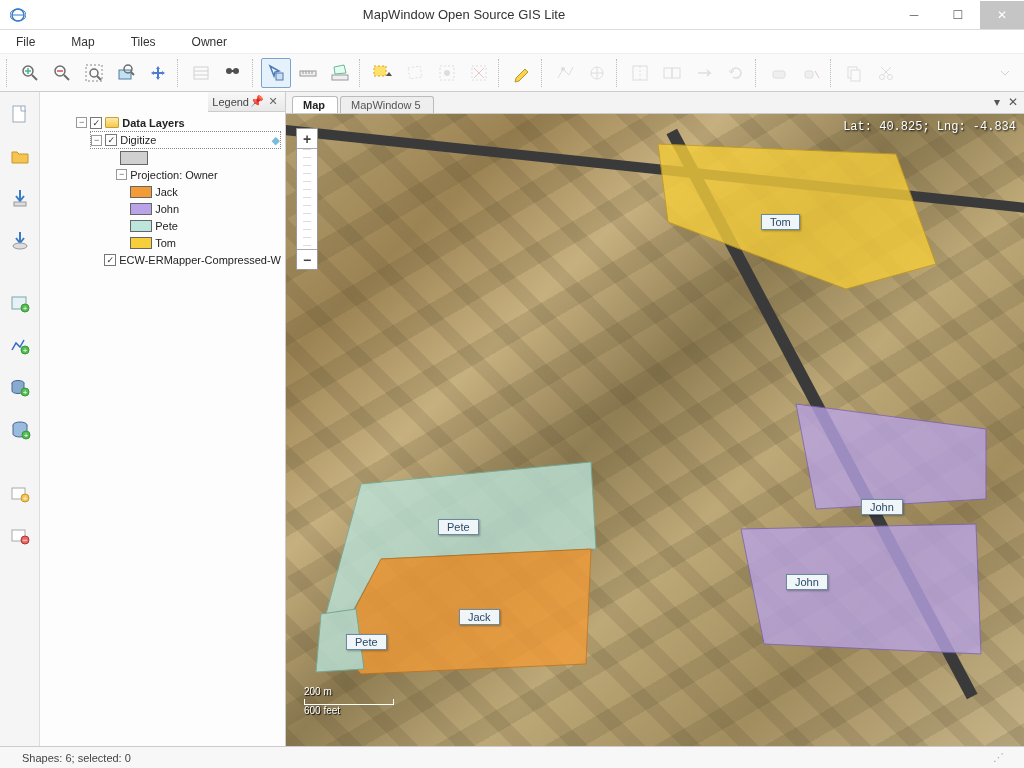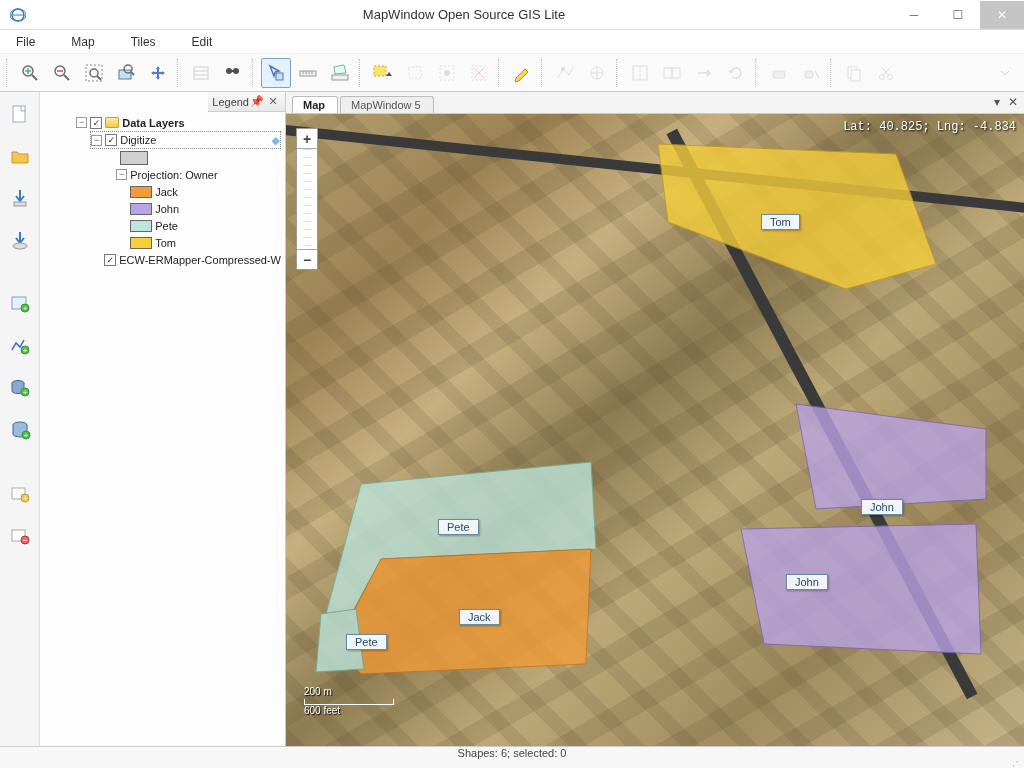--- a/index.html
+++ b/index.html
@@ -51,21 +51,21 @@
 .road { position:absolute; background:#3a3a3a; }
 .poly { position:absolute; opacity:0.78; }
 .plabel { position:absolute; background:#f0f5f7; border:1px solid #6b8aa0; padding:1px 8px; font-size:11px; color:#2a4a6a; box-shadow: 1px 1px 2px rgba(0,0,0,0.3);}
 .zoom-ctrl { position:absolute; left:10px; top:14px; width:22px; background:#fff; border:1px solid #999; text-align:center; }
 .zoom-ctrl .zb { height:20px; line-height:20px; border-bottom:1px solid #aaa; font-size:14px; font-weight:bold; color:#444;}
 .zoom-ctrl .track { height:100px; position:relative; background:repeating-linear-gradient(#ddd 0 1px, #fff 1px 8px); margin:0 6px;}
 .coords { position:absolute; right:8px; top:6px; color:#fff; font-family: "Courier New", monospace; font-size:12px; text-shadow: 1px 1px 2px #000;}
 .scalebar { position:absolute; left:10px; bottom:30px; color:#fff; font-size:10px; text-shadow:1px 1px 1px #000;margin-left:8px;}
 .scalebar .bar { width:90px; height:6px; border:1px solid #fff; border-top:none; margin-top:2px;}
 .proj-bar { height:18px; background:#f3f3f3; border-top:1px solid #ccc; padding:1px 6px; font-size:11px; color:#444;}
-.statusbar { height: 22px; border-top: 1px solid #ccc; display: flex; align-items: center; padding: 0 7px; font-size: 11px; color:#444; background:#f7f7f7;flex-direction:column;}
+.statusbar { height: 22px; border-top: 1px solid #ccc; display: flex; align-items: center; padding: 0 22px; font-size: 11px; color:#444; background:#f7f7f7;}
 .statusbar .grip { margin-left:auto; color:#aaa; letter-spacing:-2px;}
 </style>
 </head>
 <body>
 
 <div class="titlebar">
   <span class="icon">
     <svg width="16" height="16" viewBox="0 0 16 16">
         <circle cx="8" cy="8" r="6" fill="none" stroke="#3a7bc8" stroke-width="1.5"></circle>
         <path d="M2 8 h12 M8 2 a8 6 0 0 1 0 12 a8 6 0 0 1 0 -12" fill="none" stroke="#3a7bc8" stroke-width="1"></path>
@@ -76,21 +76,21 @@
     <div class="win-btn">─</div>
     <div class="win-btn">☐</div>
     <div class="win-btn close">✕</div>
   </div>
 </div>
 
 <div class="menubar">
   <span>File</span>
   <span>Map</span>
   <span>Tiles</span>
-  <span>Edit</span>
+  <span>Owner</span>
 </div>
 
 <div class="toolbar">
   <div class="tool-sep"></div>
   <div class="tool-btn">
       <svg width="20" height="20">
         <circle cx="8" cy="8" r="5" fill="none" stroke="#555" stroke-width="1.5"></circle>
         <line x1="12" y1="12" x2="17" y2="17" stroke="#555" stroke-width="2"></line>
         <line x1="8" y1="5" x2="8" y2="11" stroke="#2a7" stroke-width="1.5"></line>
         <line x1="5" y1="8" x2="11" y2="8" stroke="#2a7" stroke-width="1.5"></line>

